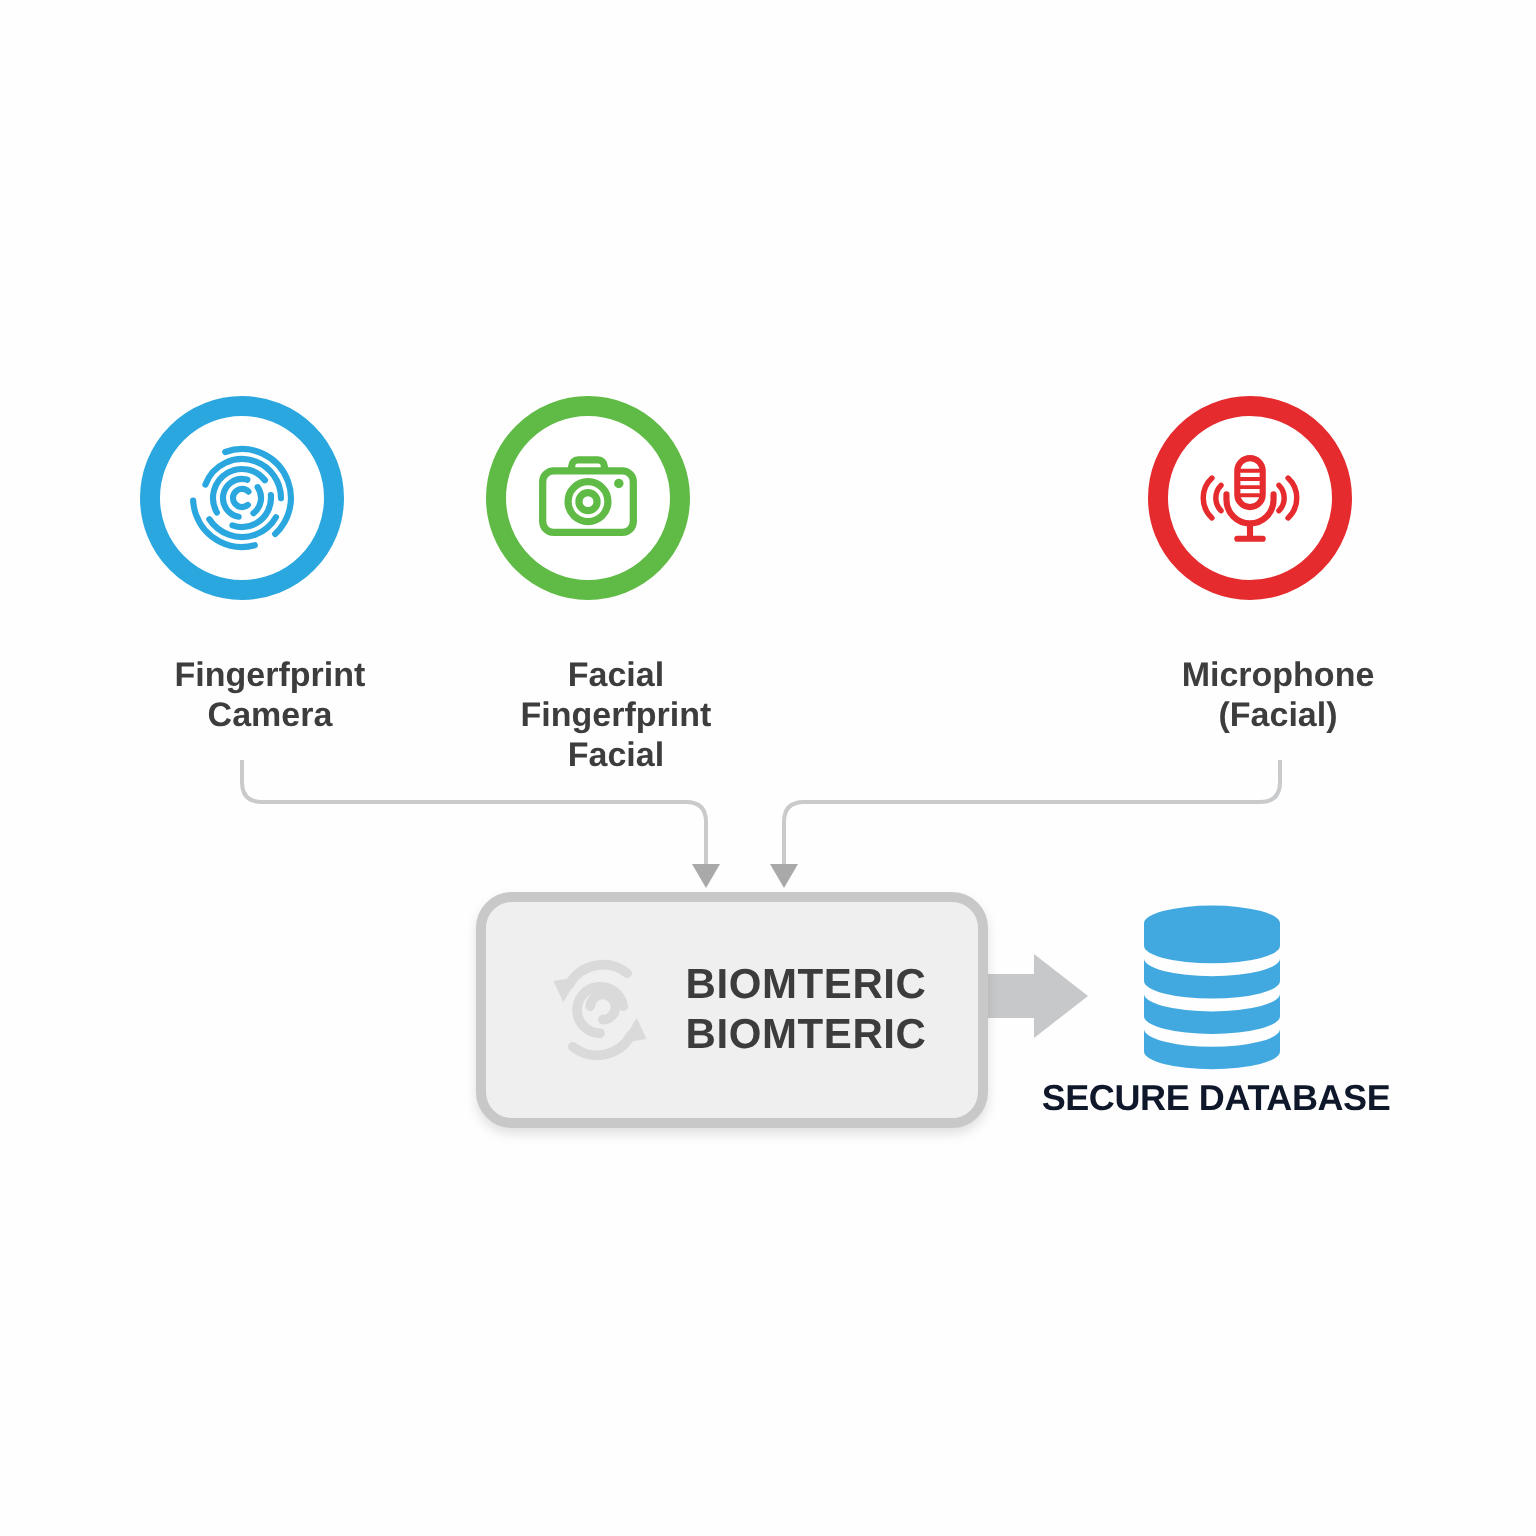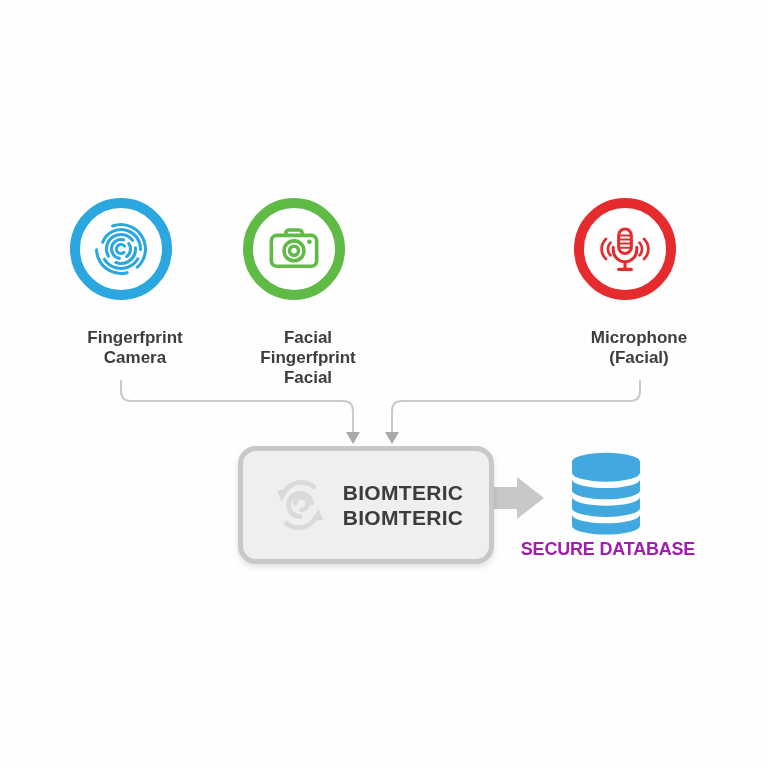--- a/index.html
+++ b/index.html
@@ -15,21 +15,21 @@
   .node-label{margin-top:28px;text-align:center;font-size:17px;line-height:20px;
               font-weight:bold;color:#3d3d3d;margin-left:28px;}
   .overlay{position:absolute;left:0;top:0;width:768px;height:768px;pointer-events:none;}
   .algo-box{position:absolute;left:238px;top:446px;width:256px;height:118px;box-sizing:border-box;
             background:#efefef;border:5px solid #c8c8c8;border-radius:18px;
             box-shadow:0 3px 6px rgba(0,0,0,0.12);
             display:flex;align-items:center;justify-content:center;gap:12px;}
   .algo-text{font-size:21px;line-height:25px;font-weight:bold;color:#3c3c3c;letter-spacing:0.3px;}
   .db-icon-wrap{position:absolute;left:569px;top:452px;width:74px;height:85px;}
   .db-label{position:absolute;left:508px;top:539px;width:200px;text-align:center;
-            font-size:18px;font-weight:bold;color:#a21caf;letter-spacing:-0.2px;}
+            font-size:18px;font-weight:bold;color:#0f172a;letter-spacing:-0.2px;}
 </style>
 </head>
 <body>
 
 <div class="canvas">
 
   <svg class="overlay" viewBox="0 0 768 768">
 
     <path d="M121,380 L121,391 Q121,401 131,401 L343,401 Q353,401 353,411 L353,433" fill="none" stroke="#c9cacc" stroke-width="2"></path>
     <polygon points="346,432 360,432 353,444" fill="#a9a9a9"></polygon>

